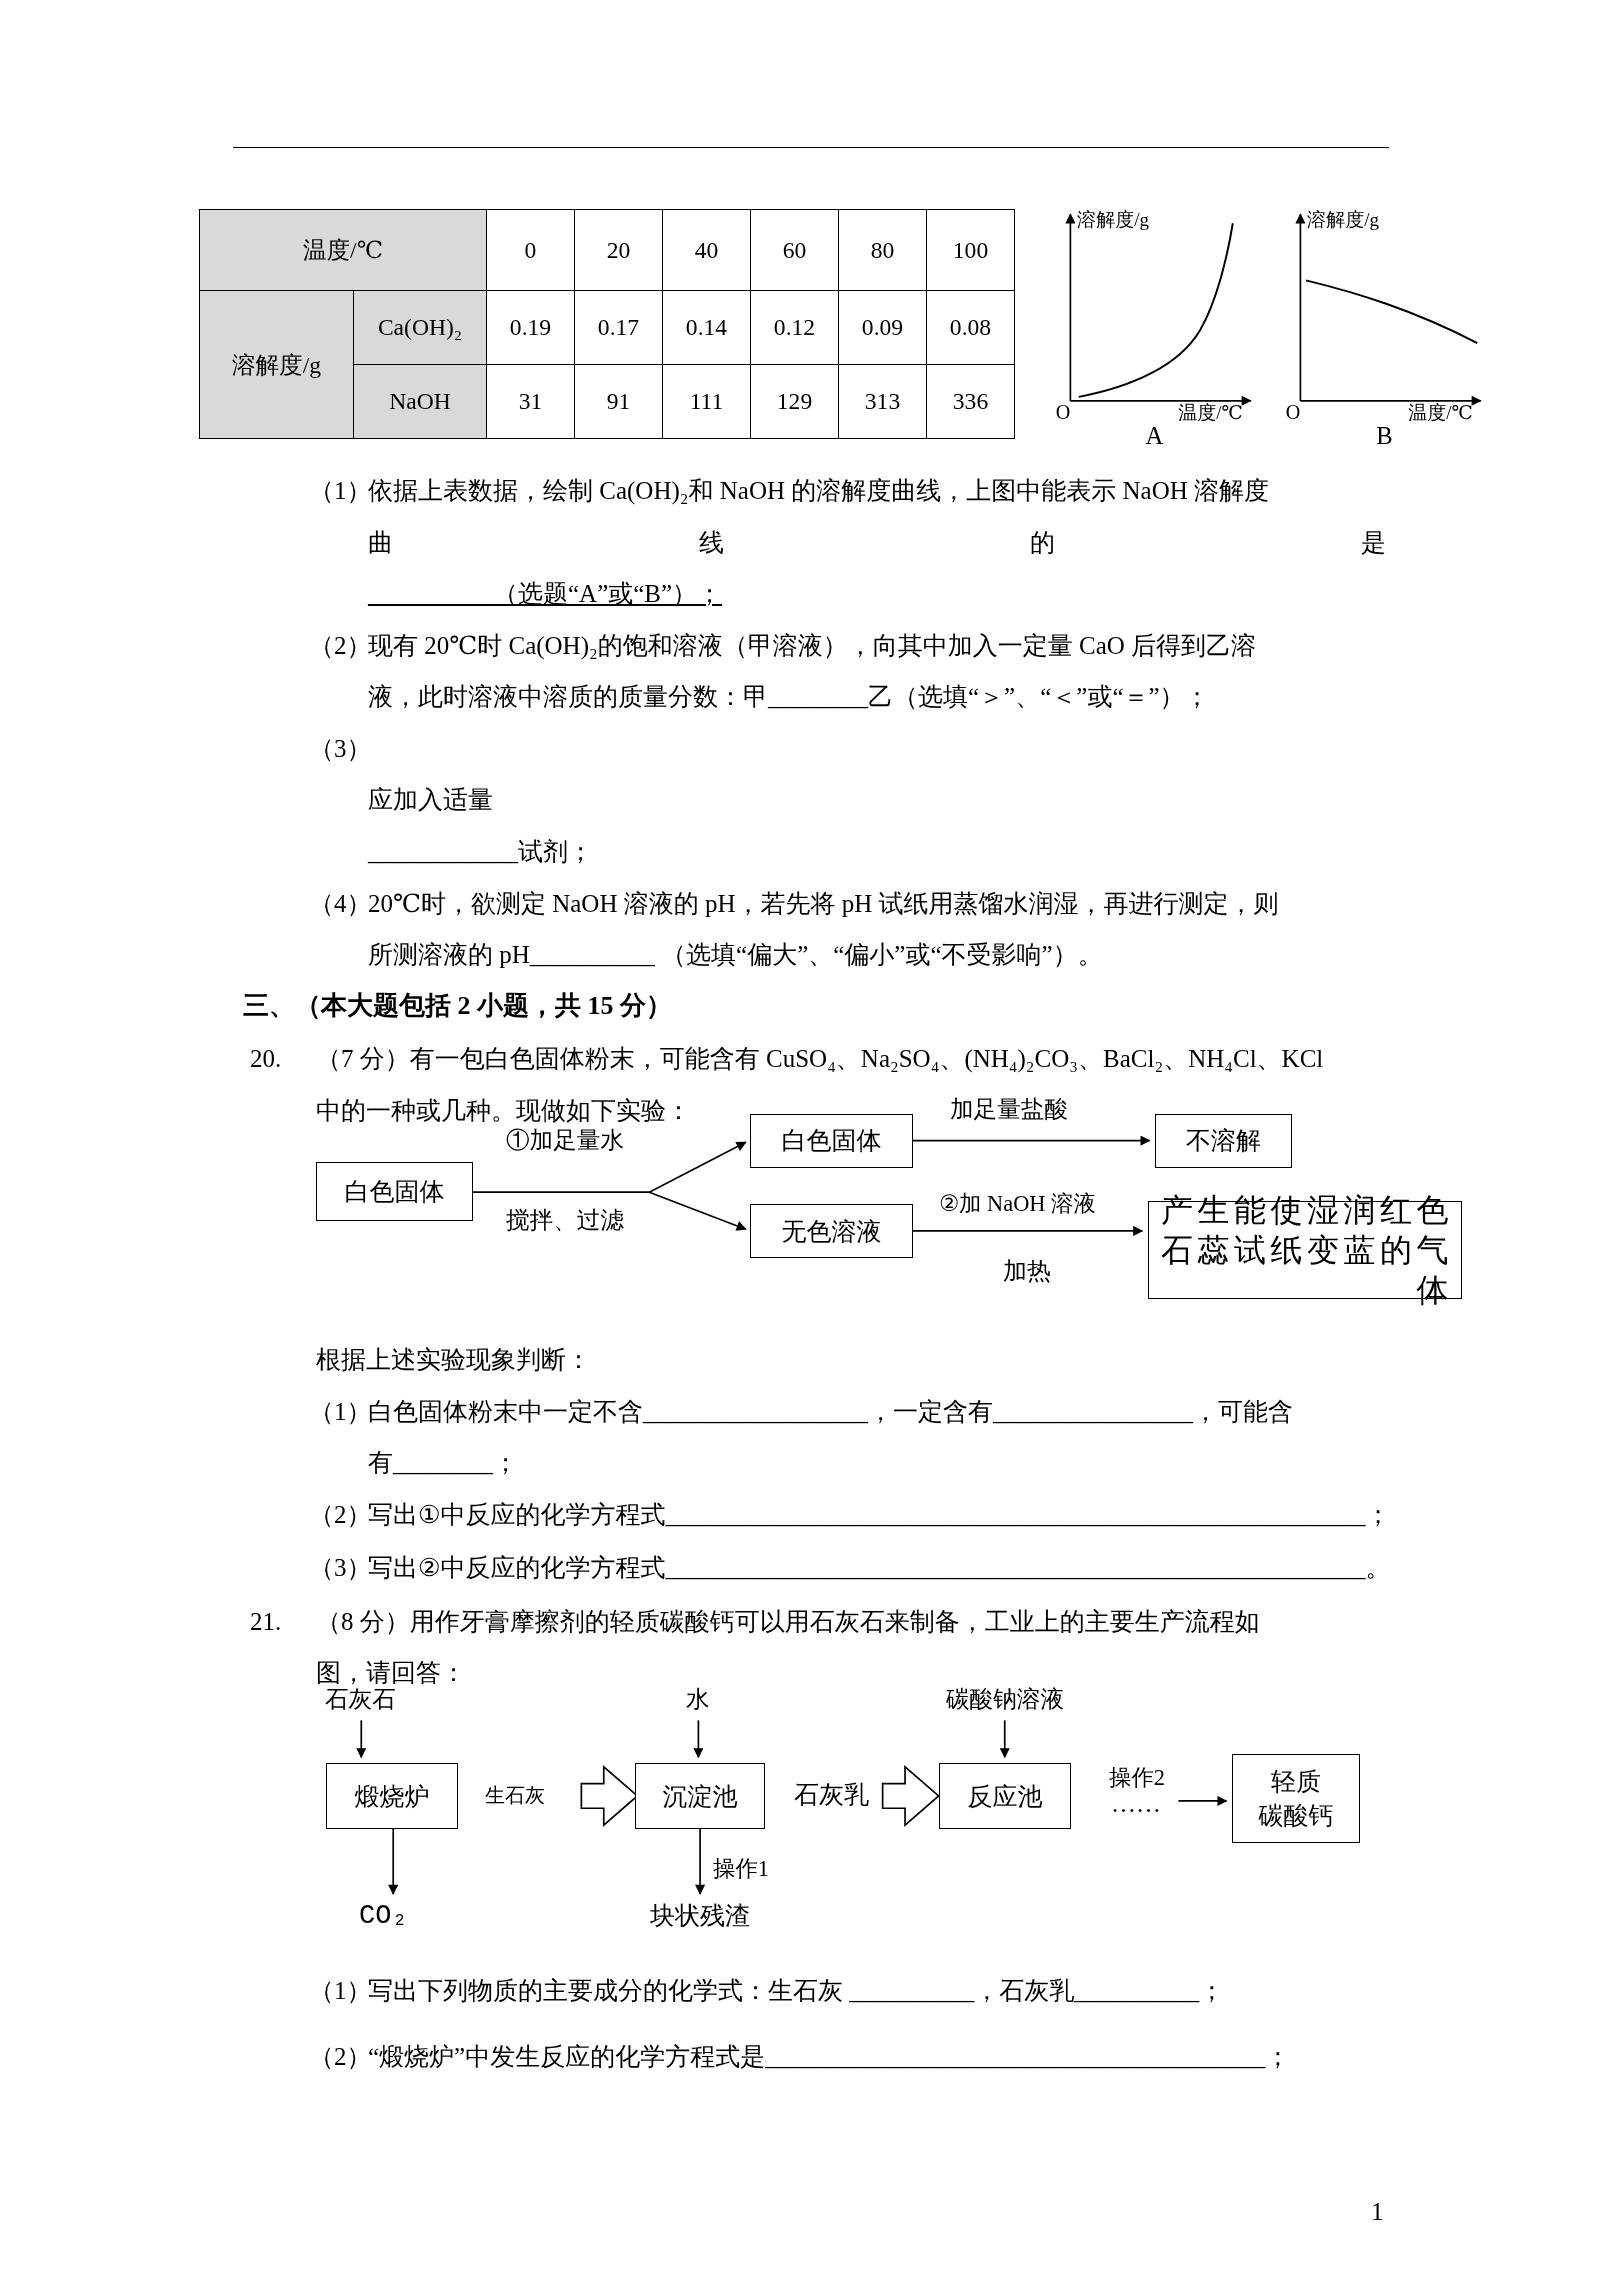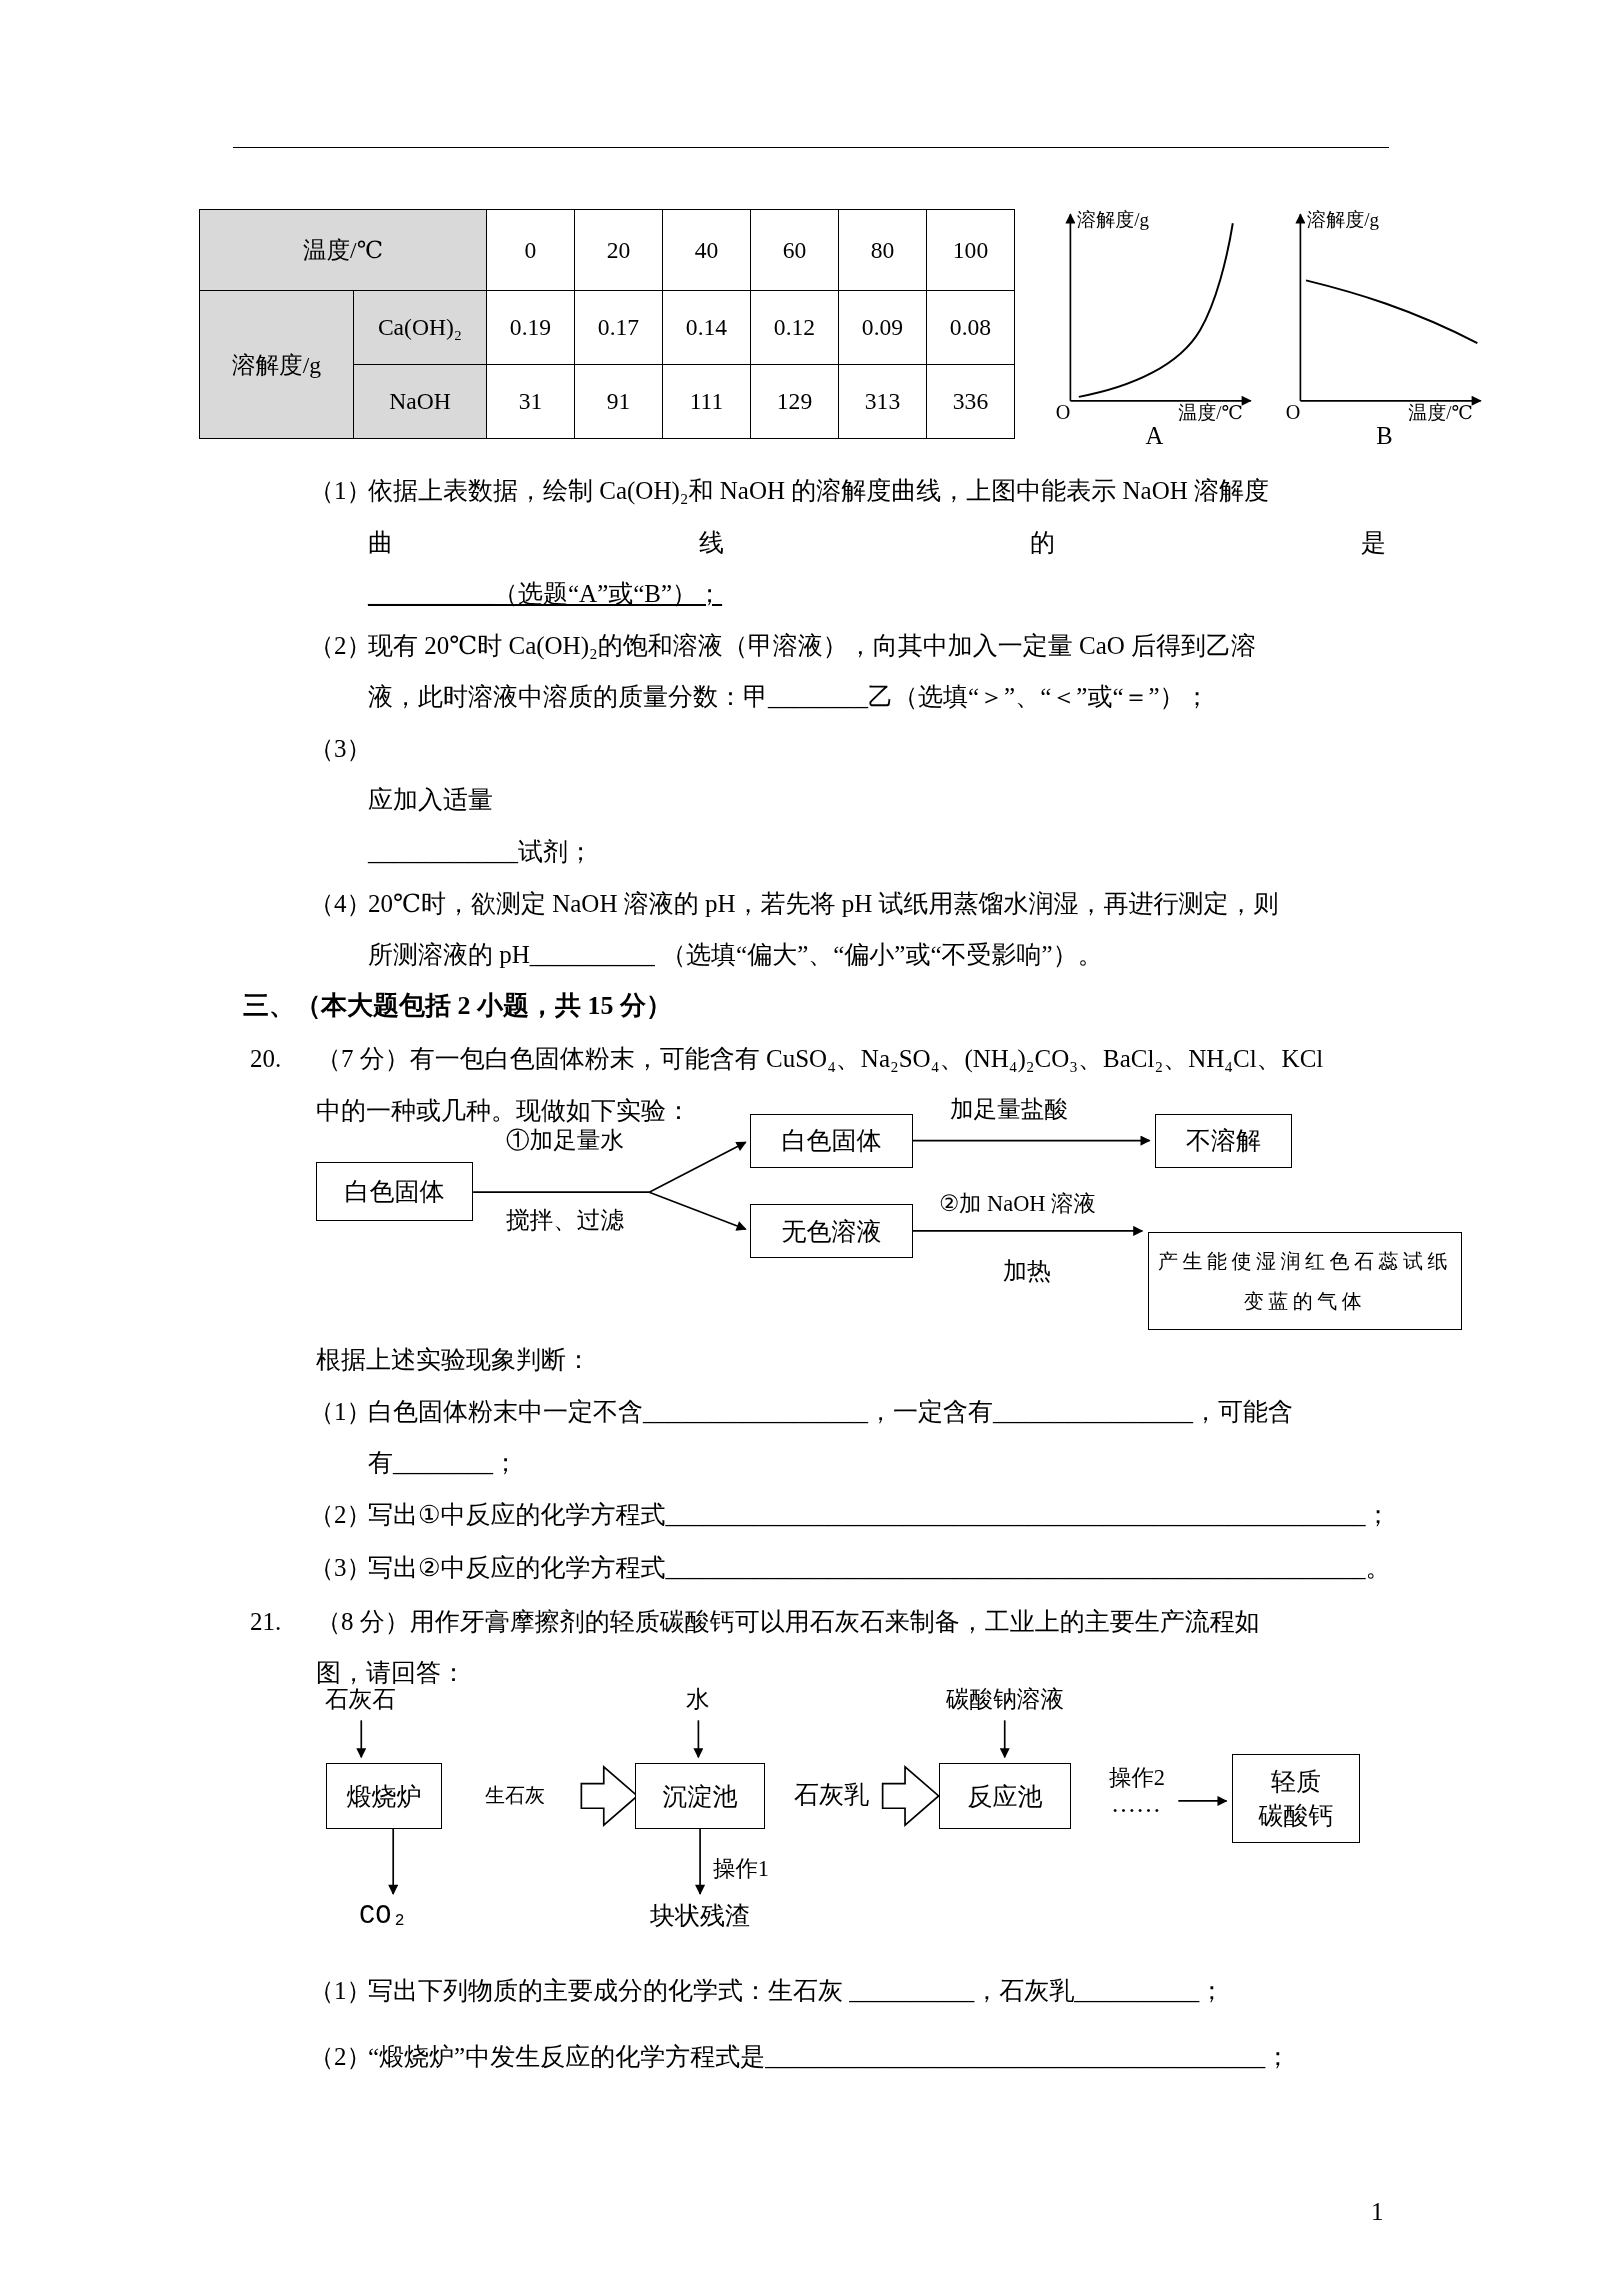--- a/index.html
+++ b/index.html
@@ -16,22 +16,22 @@
   .spread { letter-spacing:306px; }
   .top-rule { position:absolute; left:233px; top:147px; width:1156px; border-top:1.7px solid #000; }
 
   table.sol { position:absolute; left:199px; top:209px; border-collapse:collapse; table-layout:fixed; }
   table.sol td { border:1.7px solid #000; text-align:center; vertical-align:middle; font-size:23.6px; padding:0; background:#fff; }
   table.sol td.gray { background:#d9d9d9; }
 
   .box { position:absolute; border:1.7px solid #000; background:#fff; display:flex;
          align-items:center; justify-content:center; font-size:25px; text-align:center; }
   .flabel { position:absolute; font-size:22.4px; line-height:28px; white-space:nowrap; }
-  .gasbox { font-size:20px; letter-spacing:4.5px; line-height:40px; white-space:normal;
-            text-align:center; padding:5.6px 7.9px; align-items:center; justify-content:flex-start;margin-top:31px; }
+  .gasbox { font-size:32px; letter-spacing:4.5px; line-height:40px; white-space:normal;
+            text-align:right; padding:5.6px 7.9px; align-items:center; justify-content:flex-start; }
   .twoline { flex-direction:column; line-height:34px; }
   .pageno { position:absolute; font-size:25px; }
   svg { position:absolute; overflow:visible; }
   svg text { font-family:"Liberation Serif","DejaVu Serif","DejaVu Sans",serif; fill:#000; }
 </style>
 </head>
 <body>
 
 <div class="page">
 
@@ -186,21 +186,21 @@
       <line x1="1262" y1="72" x2="1262" y2="138" stroke="#000" stroke-width="3" marker-end="url(#ah21)"></line>
       <polygon points="506,185 546,185 546,155 606,207 546,259 546,229 506,229" fill="#fff" stroke="#000" stroke-width="3"></polygon>
       <polygon points="1044,185 1084,185 1084,155 1144,207 1084,259 1084,229 1044,229" fill="#fff" stroke="#000" stroke-width="3"></polygon>
       <line x1="1572" y1="216" x2="1658" y2="216" stroke="#000" stroke-width="3" marker-end="url(#ah21)"></line>
       <line x1="170" y1="266" x2="170" y2="382" stroke="#000" stroke-width="3" marker-end="url(#ah21)"></line>
       <line x1="718" y1="266" x2="718" y2="382" stroke="#000" stroke-width="3" marker-end="url(#ah21)"></line>
     </svg>
     <div class="flabel" style="left:28px; top:4.5px; font-size:23.6px;">石灰石</div>
     <div class="flabel" style="left:389px; top:4.5px; font-size:23.6px;">水</div>
     <div class="flabel" style="left:649px; top:4.5px; font-size:23.6px;">碳酸钠溶液</div>
-    <div class="box" style="left:29px; top:83px; width:116px; height:66px;">煅烧炉</div>
+    <div class="box" style="left:29px; top:83px; width:132px; height:66px;">煅烧炉</div>
     <div class="flabel" style="left:188px; top:101px; font-size:20px;">生石灰</div>
     <div class="box" style="left:338px; top:83px; width:130px; height:66px;font-family:Liberation Serif, serif;">沉淀池</div>
     <div class="flabel" style="left:497px; top:101px; font-size:25px;">石灰乳</div>
     <div class="box" style="left:642px; top:83px; width:132px; height:66px;">反应池</div>
     <div class="flabel" style="left:812px; top:84px;">操作2</div>
     <div class="flabel" style="left:814px; top:110px; font-size:25px;">……</div>
     <div class="box twoline" style="left:935px; top:74px; width:128px; height:89px;">
       <span>轻质</span>
       <span>碳酸钙</span>
     </div>

